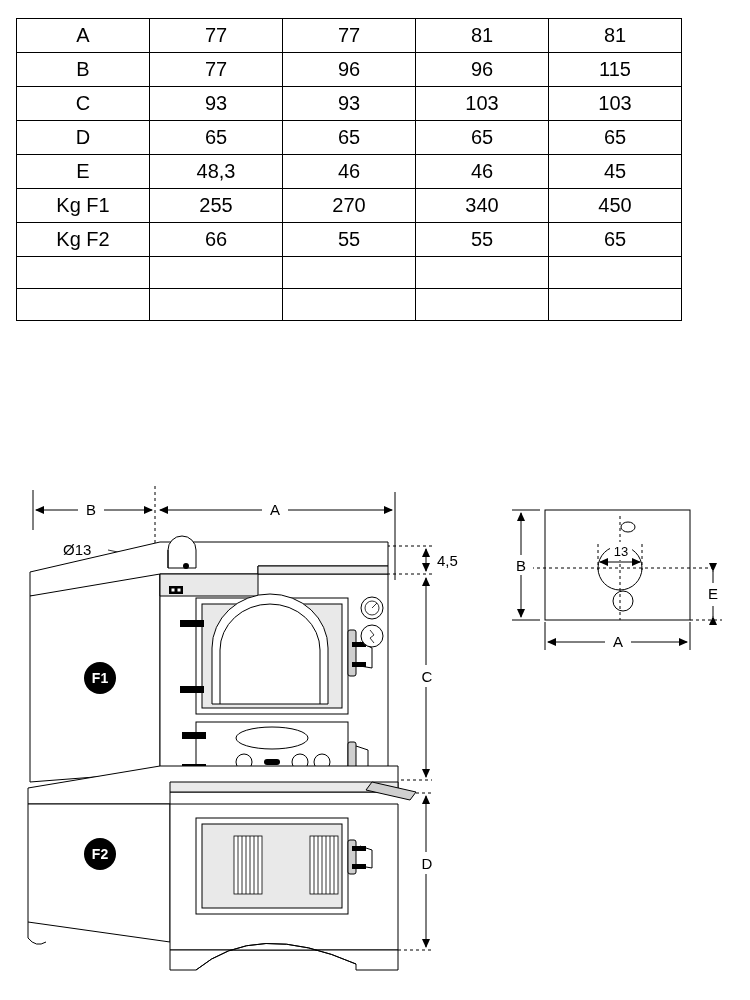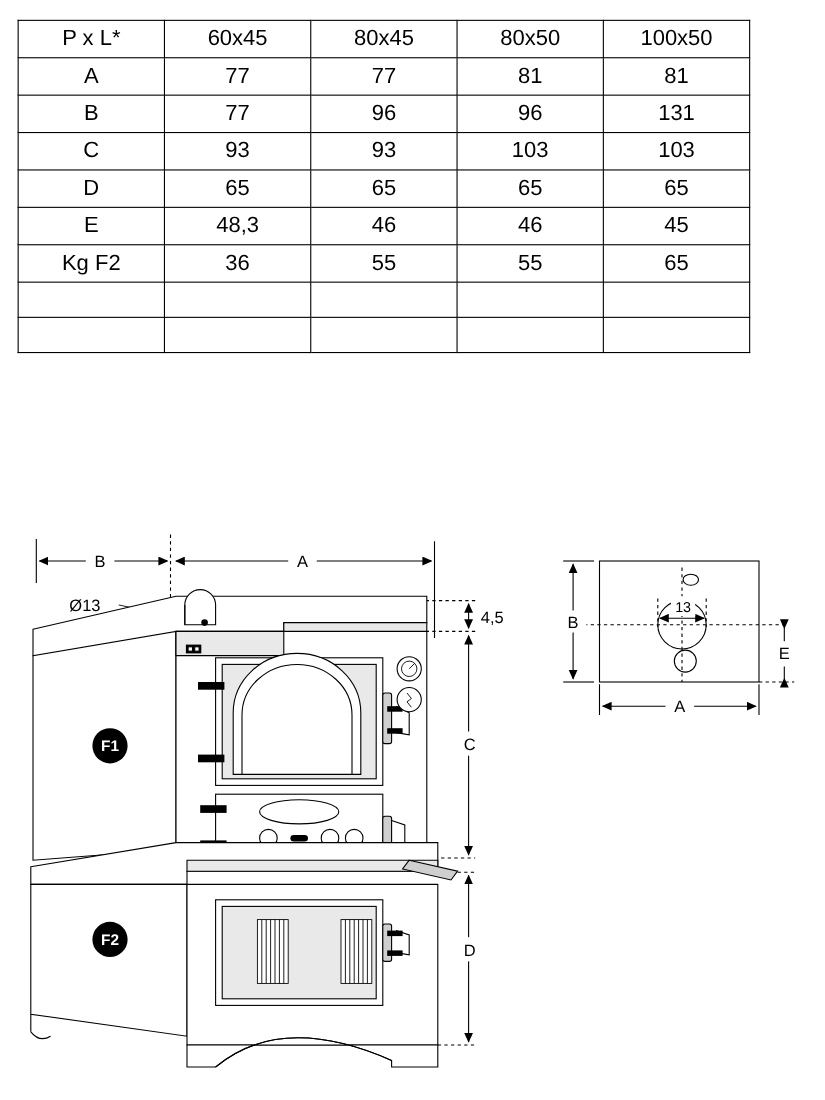--- a/index.html
+++ b/index.html
@@ -77,40 +77,33 @@
   .fill-g { fill: #e9e9e9; stroke: #000000; stroke-width: 1; }
   .fill-d { fill: #cfcfcf; stroke: #000000; stroke-width: 1; }
   .fill-k { fill: #000000; stroke: none; }
 </style>
 </head>
 <body>
 
 <div class="spec-table-wrap">
   <table class="spec">
     <tbody>
-      <tr class="header">
-        <td class="col0">P x L*</td>
-        <td class="col">60x45</td>
-        <td class="col">80x45</td>
-        <td class="col">80x50</td>
-        <td class="col">100x50</td>
-      </tr>
       <tr>
         <td class="col0">A</td>
         <td class="col">77</td>
         <td class="col">77</td>
         <td class="col">81</td>
         <td class="col">81</td>
       </tr>
       <tr>
         <td class="col0">B</td>
         <td class="col">77</td>
         <td class="col">96</td>
         <td class="col">96</td>
-        <td class="col">131</td>
+        <td class="col">115</td>
       </tr>
       <tr>
         <td class="col0">C</td>
         <td class="col">93</td>
         <td class="col">93</td>
         <td class="col">103</td>
         <td class="col">103</td>
       </tr>
       <tr>
         <td class="col0">D</td>
@@ -120,22 +113,29 @@
         <td class="col">65</td>
       </tr>
       <tr>
         <td class="col0">E</td>
         <td class="col">48,3</td>
         <td class="col">46</td>
         <td class="col">46</td>
         <td class="col">45</td>
       </tr>
       <tr>
+        <td class="col0">Kg F1</td>
+        <td class="col">255</td>
+        <td class="col">270</td>
+        <td class="col">340</td>
+        <td class="col">450</td>
+      </tr>
+      <tr>
         <td class="col0">Kg F2</td>
-        <td class="col">36</td>
+        <td class="col">66</td>
         <td class="col">55</td>
         <td class="col">55</td>
         <td class="col">65</td>
       </tr>
       <tr class="blank">
         <td class="col0"></td>
         <td class="col"></td>
         <td class="col"></td>
         <td class="col"></td>
         <td class="col"></td>

